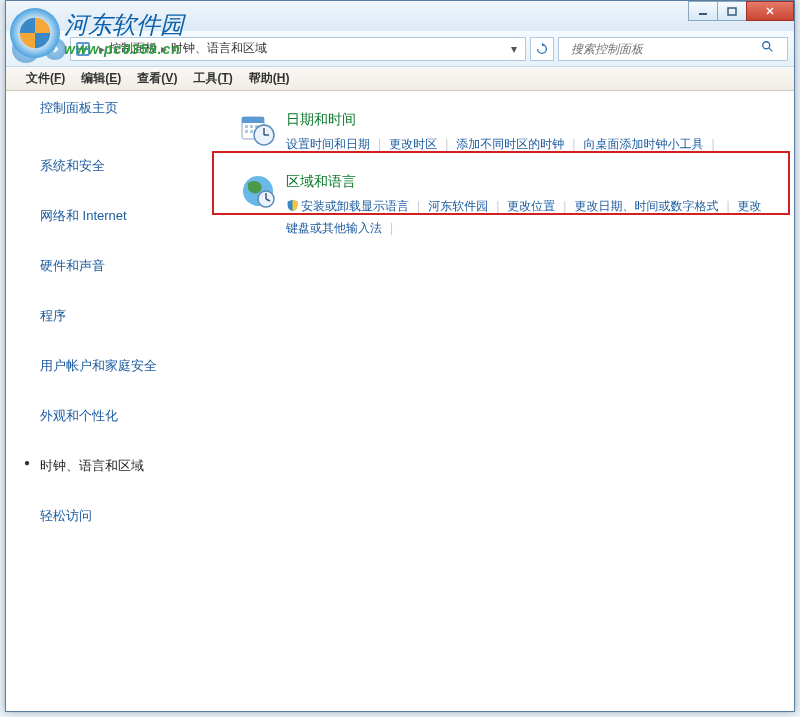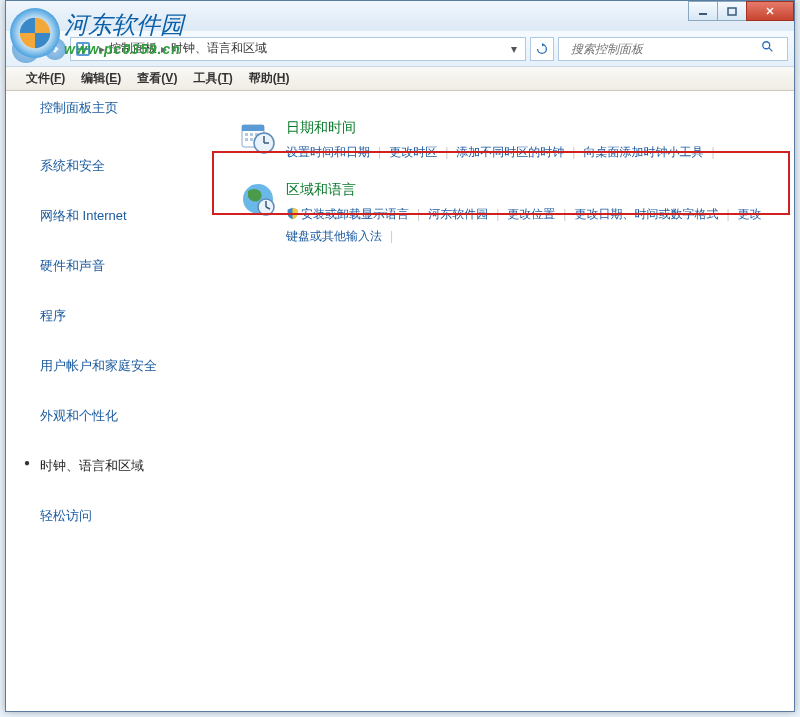--- a/index.html
+++ b/index.html
@@ -37,21 +37,21 @@
     .menu-key { text-decoration: underline; }
     
     .content { flex: 1; display: flex; background: #fff; overflow: hidden; }
     
     .sidebar { width: 210px; background: #fff; padding: 4px 0 0 0; font-size: 13px; }
     .side-home { padding: 4px 20px 14px 34px; color: #1a5a9e; cursor: pointer; }
     .side-link { padding: 6px 20px 6px 34px; color: #1a5a9e; cursor: pointer; margin-top: 20px; }
     .side-link.active { color: #222; font-weight: normal; position: relative; }
     .side-link.active::before { content: "●"; position: absolute; left: 18px; color: #333; font-size: 10px; }
     
-    .main { flex: 1; padding: 28px 24px; position: relative; }
+    .main { flex: 1; padding: 20px 24px; position: relative; }
     .cat-block { display: flex; margin-bottom: 18px; padding-right: 8px;}
     .cat-icon { width: 36px; height: 36px; margin-right: 10px; flex-shrink: 0; }
     .cat-body { flex: 1; }
     .cat-title { font-size: 14px; color: #0a7a2a; cursor: pointer; margin-bottom: 4px; }
     .cat-links { font-size: 12px; line-height: 22px; }
     .cat-links a { color: #1a5a9e; text-decoration: none; cursor: pointer; }
     .cat-sep { color: #ccc; margin: 0 8px; }
     .shield { display: inline-block; width: 13px; height: 13px; vertical-align: -2px; margin-right: 2px; }
     
     .highlight-box { position: absolute; border: 2px solid #d02020; pointer-events: none; }

